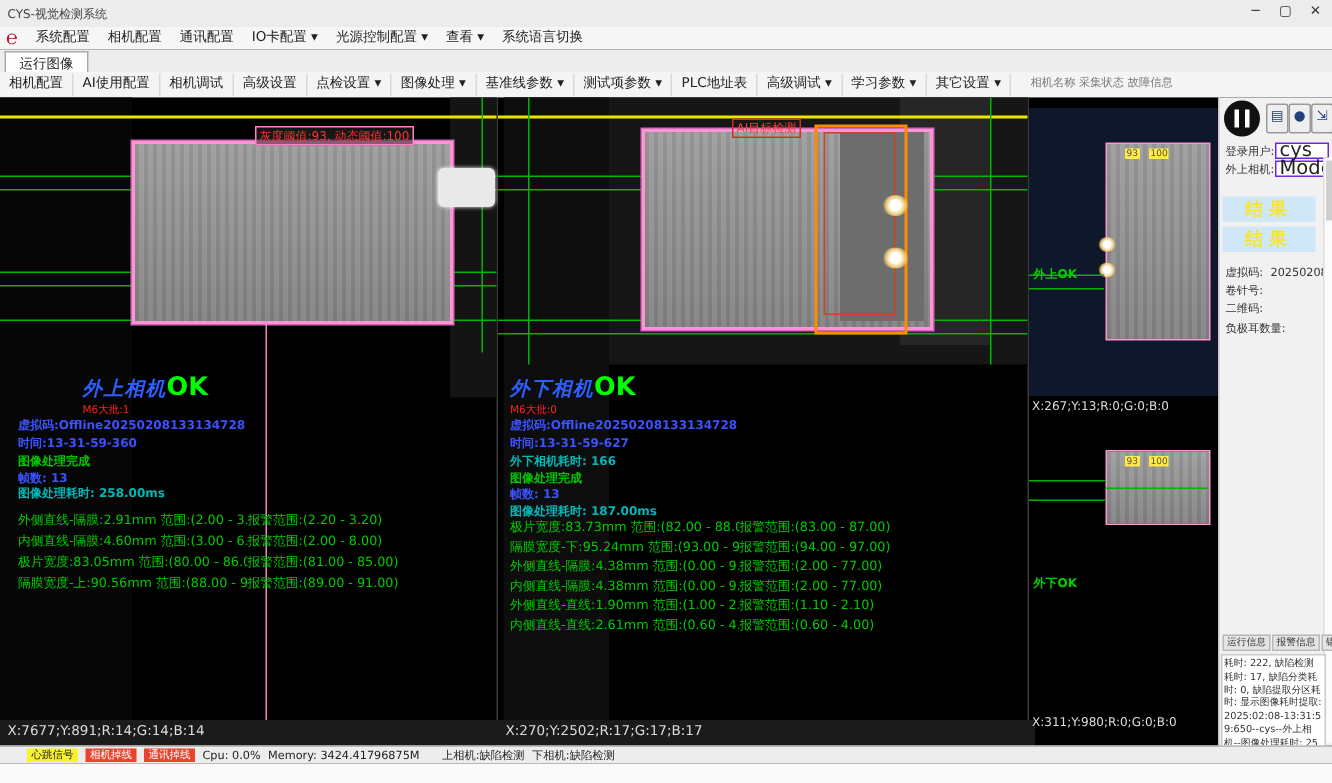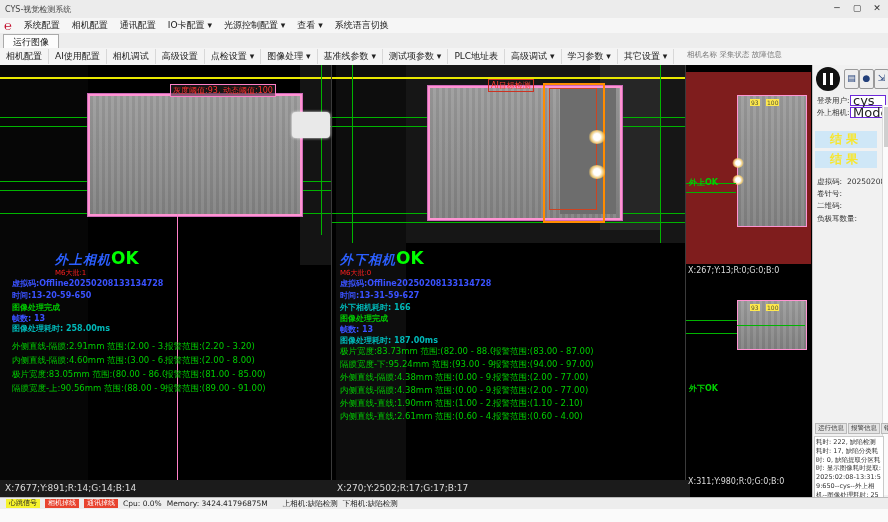--- a/index.html
+++ b/index.html
@@ -58,21 +58,21 @@
   .side-value{font-size:13px;color:#222;background:#fff;border:1px solid #6d28d9;padding:0 2px;min-width:30px;display:inline-block;line-height:9px;}
   .result-box{width:62px;height:17px;background:#cfe7f7;color:#f7e62e;font-weight:bold;font-size:12px;
         text-align:center;line-height:17px;letter-spacing:4px;}
   .side-tab{font-size:6.5px;color:#333;background:#e4e4e4;border:1px solid #b9b9b9;padding:0 2px;line-height:9px;white-space:nowrap;}
   .log-area{width:66px;height:58px;background:#fff;border:1px solid #c9c9c9;font-size:6.5px;color:#333;
         line-height:1.35;padding:1px;overflow:hidden;word-break:break-all;}
   .scrollbar{left:69px;top:40px;width:6px;height:390px;background:#fbfbfb;border-left:1px solid #ddd;}
   .scroll-thumb{position:absolute;left:1px;top:2px;width:4px;height:40px;background:#cfcfcf;}
   
   .statusbar{left:0;top:497px;width:888px;height:12px;background:#ededed;border-top:1px solid #bbb;
-        display:flex;align-items:center;gap:5px;padding-left:6px;box-sizing:border-box;}
+        display:flex;align-items:center;gap:5px;padding-left:18px;box-sizing:border-box;}
   .badge{font-size:7px;line-height:9px;padding:0 3px;white-space:nowrap;}
   .status-text{font-size:7.5px;color:#222;white-space:nowrap;}
   .footer{left:0;top:509px;width:888px;height:13px;background:#fafafa;}
 </style>
 </head>
 <body>
 
 <div class="app">
 
   <div class="abs titlebar">
@@ -139,21 +139,21 @@
 
     <div class="abs pinkline vline" style="left:177px;top:149px;height:266px;"></div>
 
     <span class="abs thresh-label" style="left:170px;top:19px;">灰度阈值:93, 动态阈值:100</span>
 
     <div class="abs" style="left:55px;top:183px;">
       <span class="cam-title">外上相机</span><span class="cam-ok">OK</span>
     </div>
     <span class="abs t-red" style="left:55px;top:203px;">M6大批:1</span>
     <span class="abs t-blue" style="left:12px;top:213px;">虚拟码:Offline20250208133134728</span>
-    <span class="abs t-blue" style="left:12px;top:225px;">时间:13-20-59-650</span>
+    <span class="abs t-blue" style="left:12px;top:225px;">时间:13-31-59-360</span>
     <span class="abs t-green" style="left:12px;top:237px;">图像处理完成</span>
     <span class="abs t-blue" style="left:12px;top:248px;">帧数: 13</span>
     <span class="abs t-teal" style="left:12px;top:258px;">图像处理耗时: 258.00ms</span>
 
     <div class="abs meas-row" style="left:12px;top:276px;width:315px;">
       <span class="meas-text">外侧直线-隔膜:2.91mm 范围:(2.00 - 3.50)</span>
       <span class="meas-alarm">报警范围:(2.20 - 3.20)</span>
     </div>
     <div class="abs meas-row" style="left:12px;top:290px;width:315px;">
       <span class="meas-text">内侧直线-隔膜:4.60mm 范围:(3.00 - 6.00)</span>
@@ -229,21 +229,21 @@
       <span class="meas-alarm">报警范围:(1.10 - 2.10)</span>
     </div>
     <div class="abs meas-row" style="left:8px;top:346px;width:340px;">
       <span class="meas-text">内侧直线-直线:2.61mm 范围:(0.60 - 4.00)</span>
       <span class="meas-alarm">报警范围:(0.60 - 4.00)</span>
     </div>
 
     <div class="abs coordbar" style="left:0;top:415px;width:353px;height:17px;">X:270;Y:2502;R:17;G:17;B:17</div>
   </div>
 
-  <div class="abs" style="left:686px;top:72px;width:125px;height:192px;background:#7f1d1d;">
+  <div class="abs" style="left:686px;top:72px;width:125px;height:192px;background:#0f172a;padding-left:20px;">
     <div class="abs block" style="left:51px;top:23px;width:68px;height:130px;border-width:1px;outline:none;"></div>
     <span class="abs ytag" style="left:64px;top:27px;">93</span>
     <span class="abs ytag" style="left:80px;top:27px;">100</span>
     <div class="abs glow" style="left:46px;top:86px;width:12px;height:10px;"></div>
     <div class="abs glow" style="left:46px;top:103px;width:12px;height:10px;"></div>
     <div class="abs green hline" style="left:0;top:111px;width:50px;"></div>
     <div class="abs green hline" style="left:0;top:120px;width:50px;"></div>
     <span class="abs ok-small" style="left:3px;top:105px;">外上OK</span>
   </div>
   <span class="abs thumb-coord" style="left:688px;top:266px;">X:267;Y:13;R:0;G:0;B:0</span>

